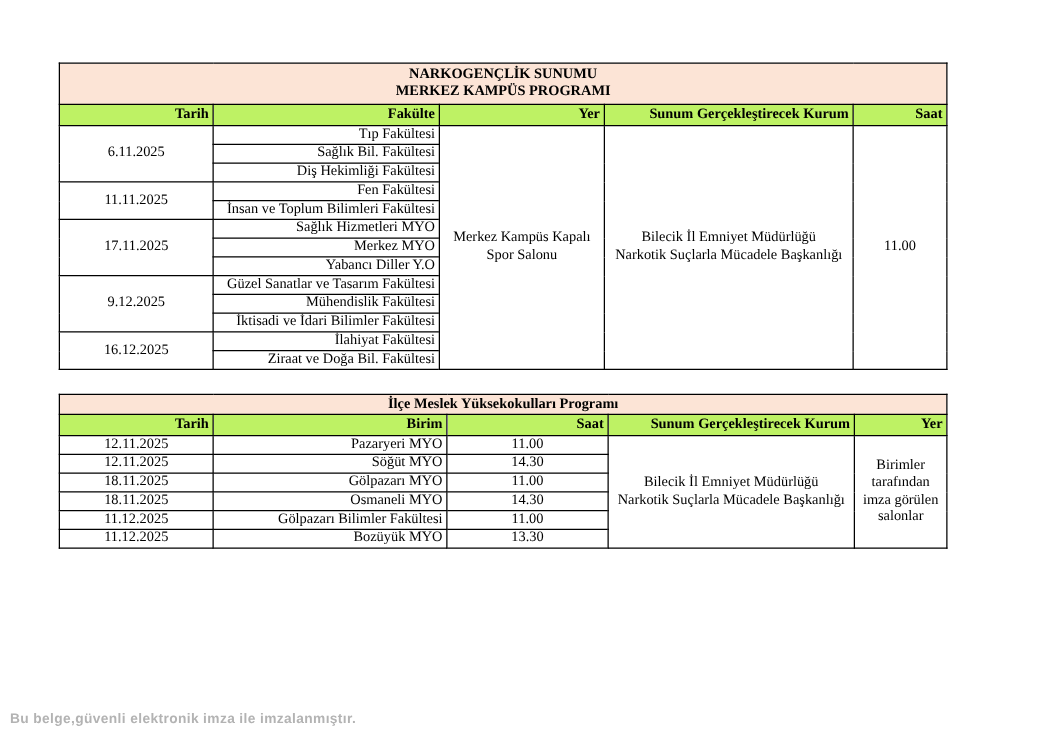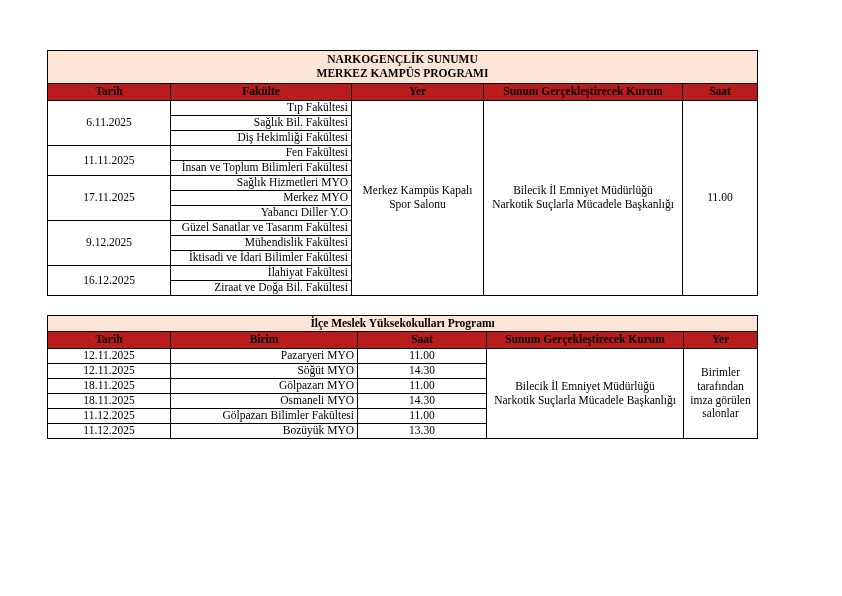--- a/index.html
+++ b/index.html
@@ -37,23 +37,23 @@
     background: #FCE4D6;
     text-align: center;
     font-weight: bold;
     font-size: 12.5px;
     height: 32px;
     padding: 1px 0;
   }
   .title-bar .title-line { display: block; }
   #district-table .title-bar { height: 15px; }
   .col-header {
-    background: #b91c1c;
+    background: #bef264;
     font-weight: bold;
-    text-align: center;
+    text-align: right;
     height: 16px;
     white-space: nowrap;
   }
   .row-cell { height: 14px; }
   .cell-center { text-align: center; white-space: nowrap; }
   .cell-left { text-align: right; white-space: nowrap; }
   .cell-merged {
     text-align: center;
     vertical-align: middle;
     white-space: normal;
@@ -204,14 +204,15 @@
         <td class="cell-center row-cell">11.00</td>
       </tr>
       <tr>
         <td class="cell-center row-cell">11.12.2025</td>
         <td class="cell-left row-cell">Bozüyük MYO</td>
         <td class="cell-center row-cell">13.30</td>
       </tr>
     </tbody>
   </table>
 
+  <div class="footer-note">Bu belge,güvenli elektronik imza ile imzalanmıştır.</div>
 
 </div>
 
 </body></html>

